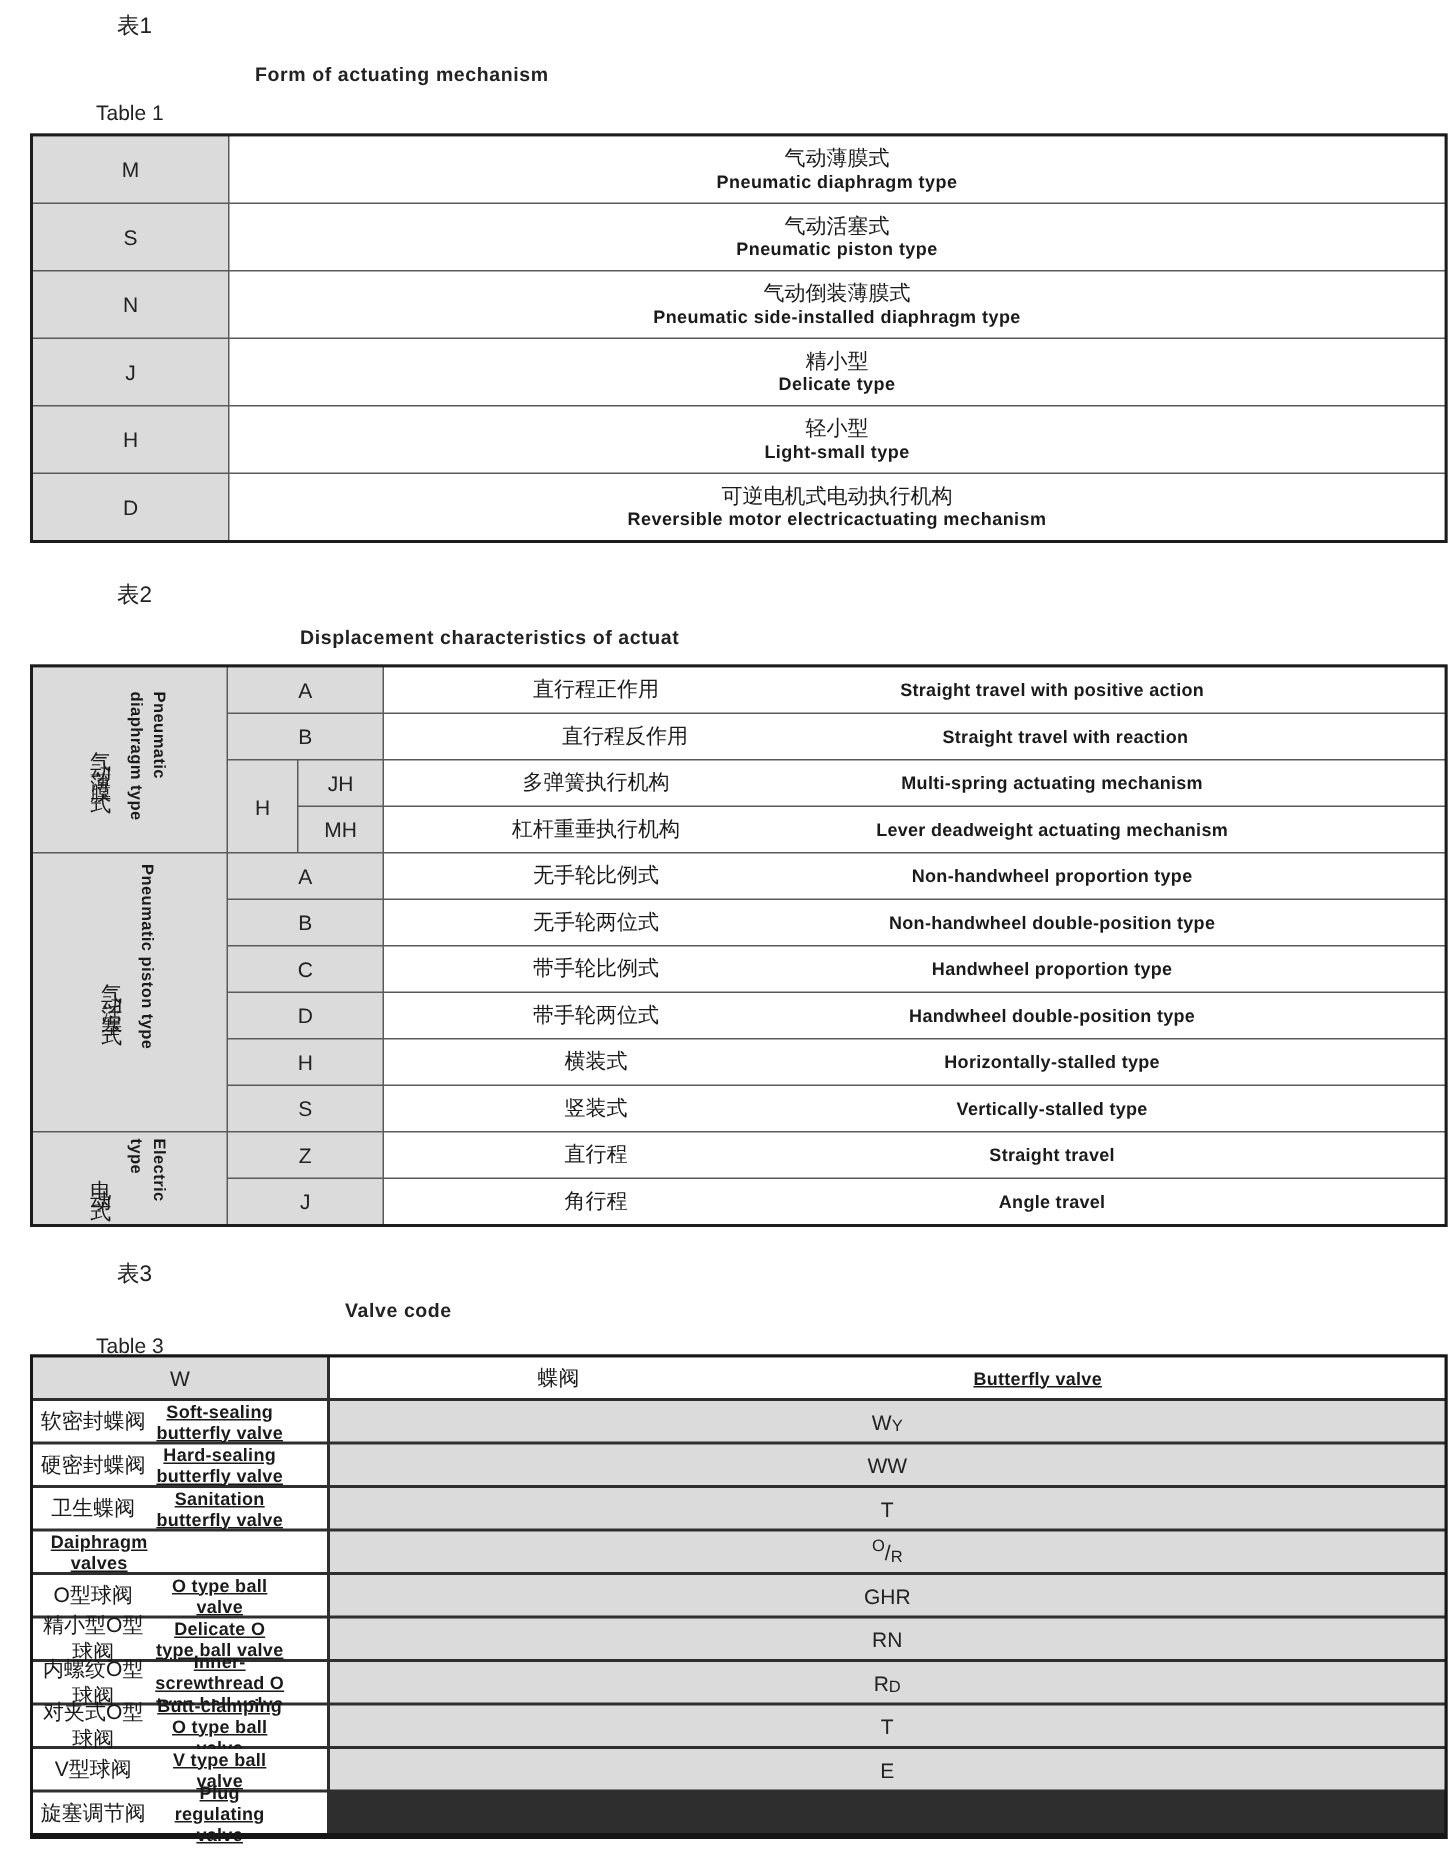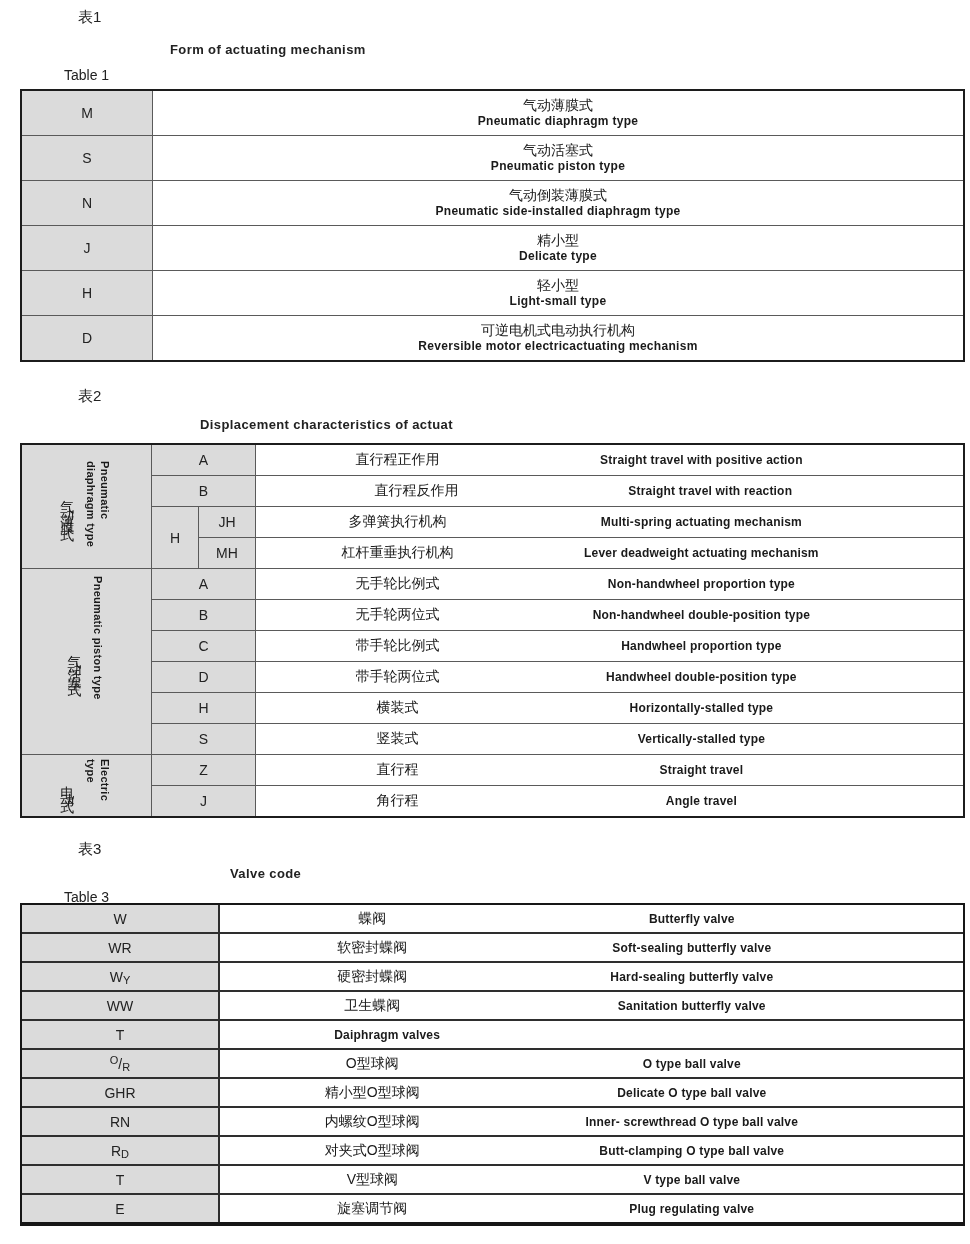--- a/index.html
+++ b/index.html
@@ -25,21 +25,21 @@
   
   .stack{flex-direction:column;line-height:1.25;}
   .zh-line{font-size:14px;}
   .en-line{font-size:12px;font-weight:600;letter-spacing:0.3px;}
 
   
   .desc{display:flex;align-items:center;}
   .d-zh{flex:0 0 40%;text-align:center;font-size:14px;}
   .d-en{flex:0 0 46%;text-align:center;font-size:12px;font-weight:600;letter-spacing:0.2px;}
   .t3 .d-zh{flex:0 0 41%;}
-  .t3 .d-en{flex:0 0 45%;}
+  .t3 .d-en{flex:0 0 45%;text-decoration:underline;}
 
   
   .group{gap:8px;}
   .vzh{writing-mode:vertical-rl;text-orientation:upright;font-size:14px;letter-spacing:7px;line-height:1;}
   .ven{writing-mode:vertical-rl;text-orientation:sideways;font-size:11px;font-weight:600;letter-spacing:0.3px;line-height:1.35;}
   .ven.h88{height:92px;}
   .ven.h170{height:172px;}
   .ven.h52{height:54px;}
 </style>
 </head>
@@ -170,23 +170,20 @@
 <span class="abs cap-title" style="left:230px;top:866px;">Valve code</span>
 
 <div class="abs tbl tbl-thick t3" style="left:20px;top:903px;width:941px;grid-template-columns:196px 1fr;grid-auto-rows:27px;gap:2px;">
   <div class="cell gray code">
       <span>W</span>
     </div>
   <div class="desc white">
     <span class="d-zh">蝶阀</span>
     <span class="d-en">Butterfly valve</span>
   </div>
-  <div class="cell gray code">
-      <span>WR</span>
-    </div>
   <div class="desc white">
     <span class="d-zh">软密封蝶阀</span>
     <span class="d-en">Soft-sealing butterfly valve</span>
   </div>
   <div class="cell gray code">
     <span>W</span>
       <span class="sub">Y</span>
   </div>
   <div class="desc white">
     <span class="d-zh">硬密封蝶阀</span>

